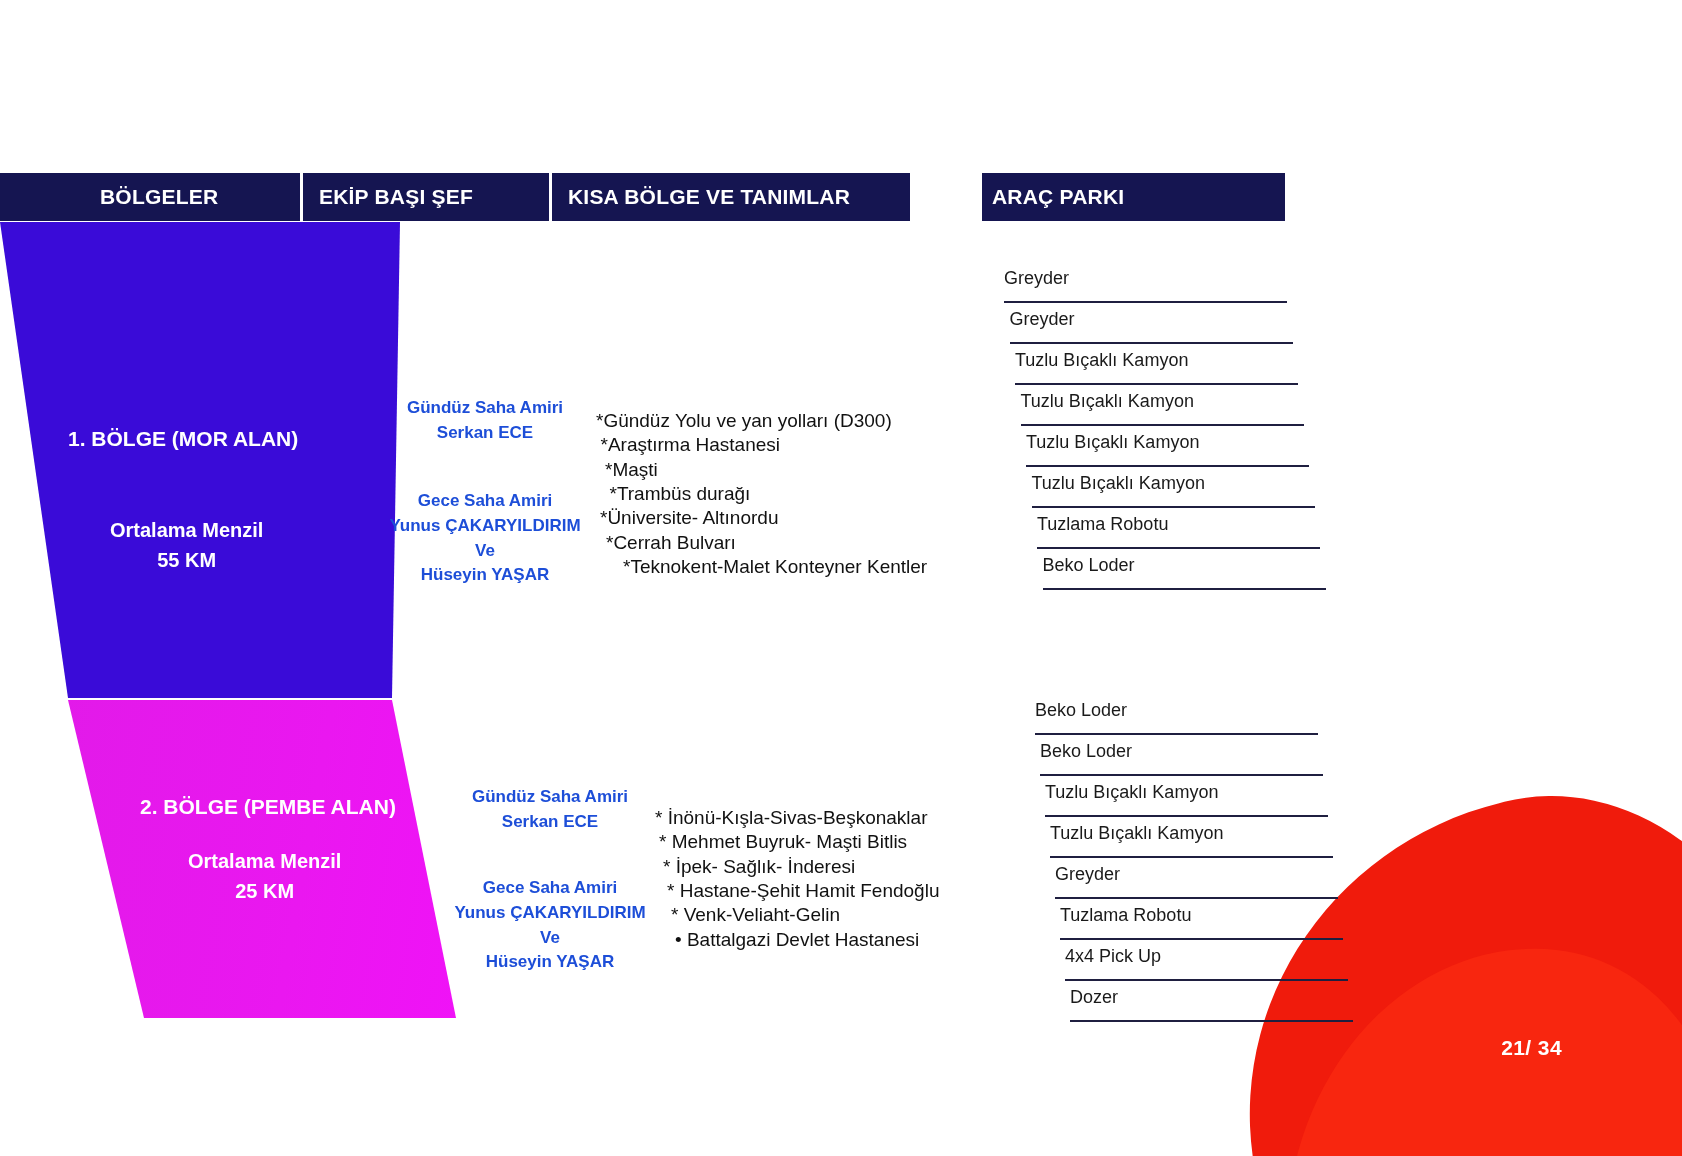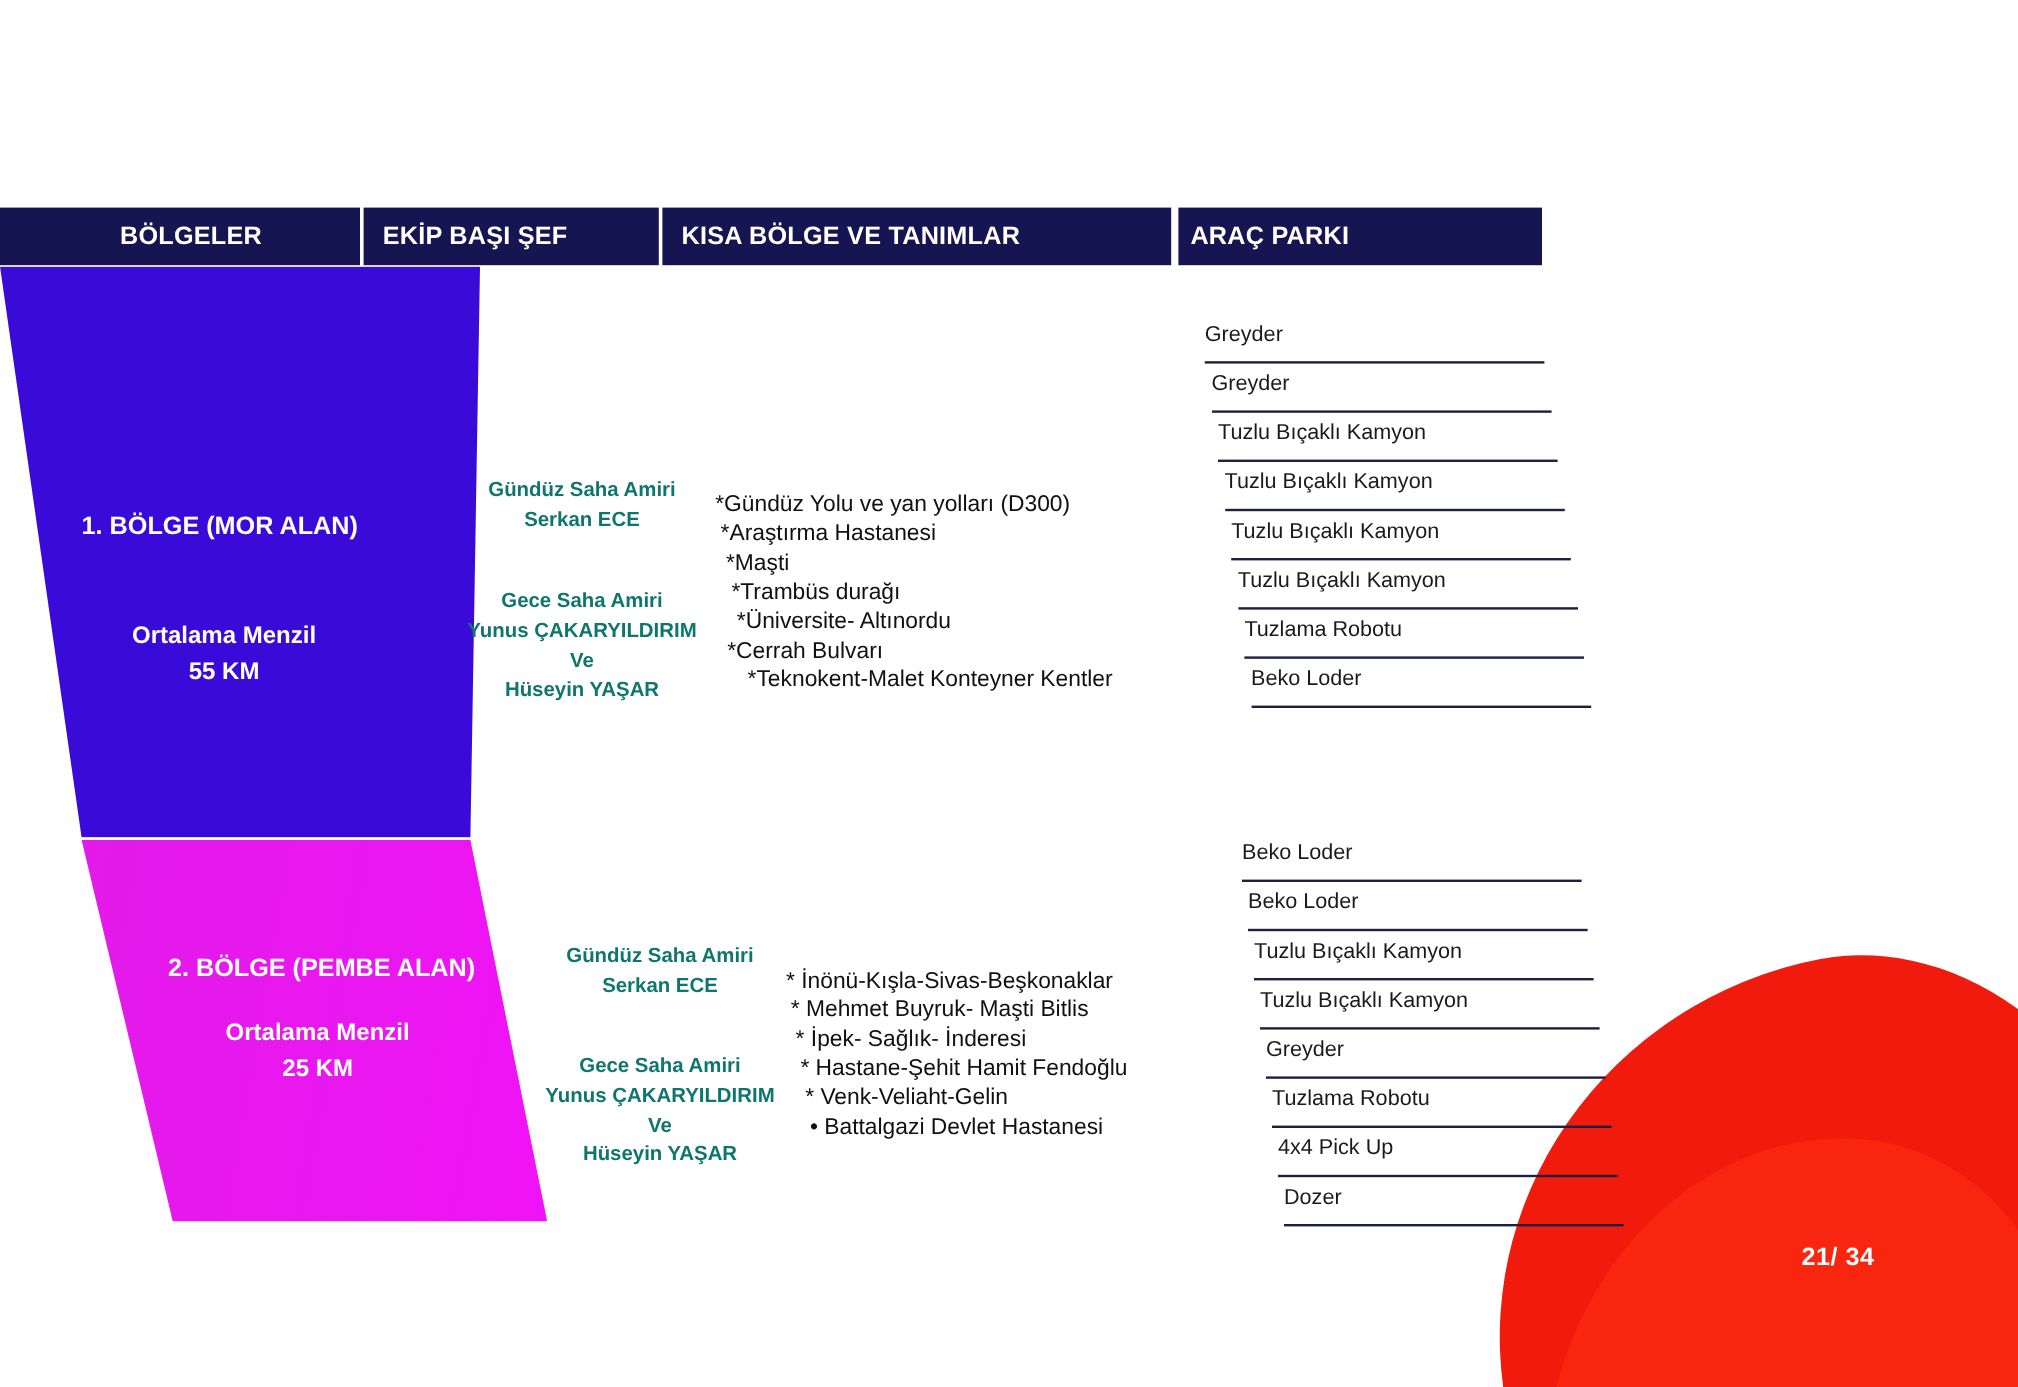--- a/index.html
+++ b/index.html
@@ -60,21 +60,21 @@
     font-weight:bold;
     font-size:21px;
     letter-spacing:.2px;
     white-space:nowrap;
     font-family:"Liberation Sans", sans-serif;
   }
   #hdr-0{left:0;width:300px;}
   #hdr-0 span{padding-left:100px;}
   #hdr-1{left:303px;width:246px;}
   #hdr-1 span{padding-left:16px;}
-  #hdr-2{left:552px;width:424px;}
+  #hdr-2{left:552px;width:358px;}
   #hdr-2 span{padding-left:16px;}
   #hdr-3{left:982px;width:303px;}
   #hdr-3 span{padding-left:10px;}
 
   
   .region-shape{position:absolute;z-index:3;}
   #region-blue{
     left:0;top:222px;width:400px;height:476px;
     background:#3a0bd8;
     clip-path:polygon(0 0, 100% 0, 98% 100%, 17% 100%);
@@ -94,21 +94,21 @@
   }
   .region-name{font-size:21px;font-weight:bold;white-space:nowrap;}
   .region-range{font-size:20px;font-weight:bold;line-height:1.5;}
 
   #blue-name{left:68px;top:427px;}
   #blue-range{left:110px;top:515px;}
   #pink-name{left:140px;top:795px;text-align:center;}
   #pink-range{left:188px;top:846px;}
 
   
-  .chief-block{position:absolute;z-index:4;text-align:center;color:#0f766e;}
+  .chief-block{position:absolute;z-index:4;text-align:center;color:#1d4ed8;}
   .chief-title{font-size:17px;font-weight:bold;line-height:1.45;}
   .chief-name{font-size:17px;font-weight:bold;line-height:1.45;}
   #chief-1{left:380px;top:396px;width:210px;}
   #chief-1 .grp2{margin-top:44px;}
   #chief-2{left:450px;top:785px;width:200px;}
   #chief-2 .grp2{margin-top:42px;}
 
   
   .def-list{position:absolute;z-index:4;color:#111;}
   .def-item{
@@ -203,21 +203,21 @@
       <div class="chief-name">Ve</div>
       <div class="chief-name">Hüseyin YAŞAR</div>
     </div>
   </div>
 
   <div class="def-list" id="defs-1">
       <div class="def-item" style="margin-left: 0px;">*Gündüz Yolu ve yan yolları (D300)</div>
       <div class="def-item" style="margin-left: 4.5px;">*Araştırma Hastanesi</div>
       <div class="def-item" style="margin-left: 9px;">*Maşti</div>
       <div class="def-item" style="margin-left: 13.5px;">*Trambüs durağı</div>
-      <div class="def-item" style="margin-left: 18px;">*Üniversite- Altınordu</div>
+      <div class="def-item" style="margin-left: 4px;">*Üniversite- Altınordu</div>
       <div class="def-item" style="margin-left: 10px;">*Cerrah Bulvarı</div>
       <div class="def-item" style="margin-left: 27px;">*Teknokent-Malet Konteyner Kentler</div>
     </div>
   <div class="def-list" id="defs-2">
       <div class="def-item" style="margin-left: 0px;">* İnönü-Kışla-Sivas-Beşkonaklar</div>
       <div class="def-item" style="margin-left: 4px;">* Mehmet Buyruk- Maşti Bitlis</div>
       <div class="def-item" style="margin-left: 8px;">* İpek- Sağlık- İnderesi</div>
       <div class="def-item" style="margin-left: 12px;">* Hastane-Şehit Hamit Fendoğlu</div>
       <div class="def-item" style="margin-left: 16px;">* Venk-Veliaht-Gelin</div>
       <div class="def-item" style="margin-left: 20px;">•    Battalgazi Devlet Hastanesi</div>

